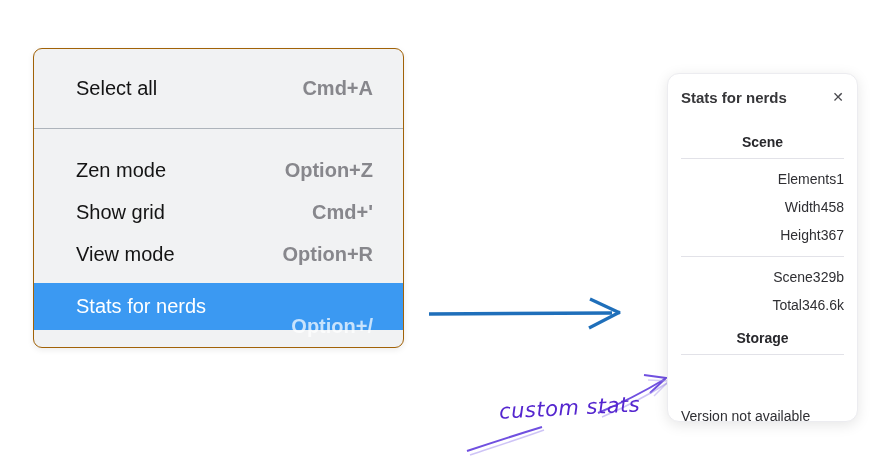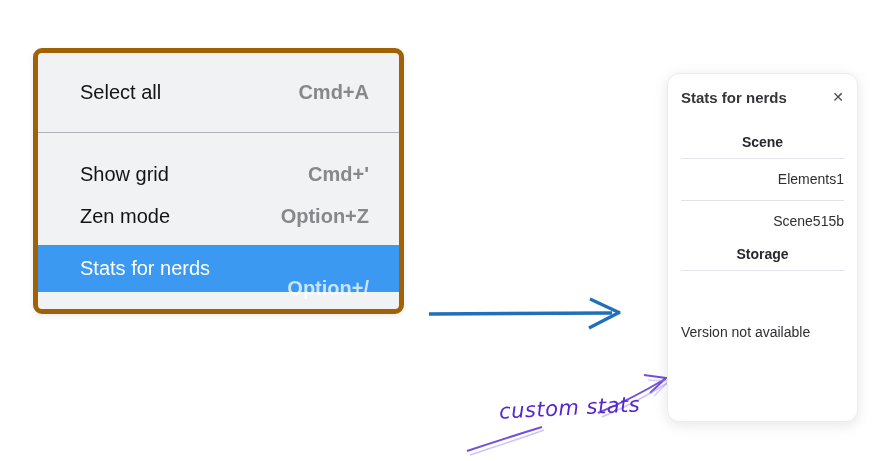--- a/index.html
+++ b/index.html
@@ -3,21 +3,21 @@
 <meta charset="utf-8">
 <style>
   * { margin:0; padding:0; box-sizing:border-box; }
   html,body { background:#ffffff; }
   body { font-family:"Liberation Sans", sans-serif; }
   .canvas { position:relative; width:873px; height:461px; background:#ffffff; overflow:hidden; }
 
   
   .menu {
     position:absolute; left:33px; top:48px; width:371px;
-    background:#f1f2f3; border:5px solid #a16207; border-radius:9px;
+    background:#f1f2f3; border:1px solid #a16207; border-radius:9px;
     box-shadow:0 2px 6px rgba(0,0,0,.08); overflow:hidden;
   }
   .menu-sec1 { padding:18px 0 19px; }
   .menu-sec2 { padding:20px 0 17px; }
   .menu-item {
     height:42px; display:flex; align-items:center; justify-content:space-between;
     padding:0 30px 0 42px; font-size:20px; color:#141414; cursor:default;
   }
   .mi-short { color:#87878c;font-weight:bold; }
   .menu-item.hl { height:47px; margin-top:8px; background:#3b99f2; color:#ffffff; }
@@ -61,26 +61,30 @@
   <div class="menu">
     <div class="menu-sec1">
       <div class="menu-item">
         <span>Select all</span>
         <span class="mi-short">Cmd+A</span>
       </div>
     </div>
     <div class="menu-divider"></div>
     <div class="menu-sec2">
       <div class="menu-item">
+        <span>Zen mode</span>
+        <span class="mi-short">Option+Z</span>
+      </div>
+      <div class="menu-item">
         <span>Show grid</span>
         <span class="mi-short">Cmd+'</span>
       </div>
       <div class="menu-item">
-        <span>Zen mode</span>
-        <span class="mi-short">Option+Z</span>
+        <span>View mode</span>
+        <span class="mi-short">Option+R</span>
       </div>
       <div class="menu-item hl">
         <span>Stats for nerds</span>
         <span class="mi-short">Option+/</span>
       </div>
     </div>
   </div>
 
   <svg class="overlay" viewBox="0 0 873 461" xmlns="http://www.w3.org/2000/svg">
     <g>
@@ -109,25 +113,37 @@
       <span class="p-title">Stats for nerds</span>
       <span class="p-close">✕</span>
     </div>
 
     <div class="sec-h first">Scene</div>
     <hr class="sep">
     <div class="srow">
       <span>Elements</span>
       <span>1</span>
     </div>
+    <div class="srow">
+      <span>Width</span>
+      <span>458</span>
+    </div>
+    <div class="srow">
+      <span>Height</span>
+      <span>367</span>
+    </div>
 
     <hr class="sep">
     <div class="srow">
       <span>Scene</span>
-      <span>515b</span>
+      <span>329b</span>
+    </div>
+    <div class="srow">
+      <span>Total</span>
+      <span>346.6k</span>
     </div>
 
     <div class="sec-h mid">Storage</div>
     <hr class="sep">
     <div class="snote">Version not available</div>
   </div>
 
   <div class="annot-label">custom stats</div>
 
 </div>

